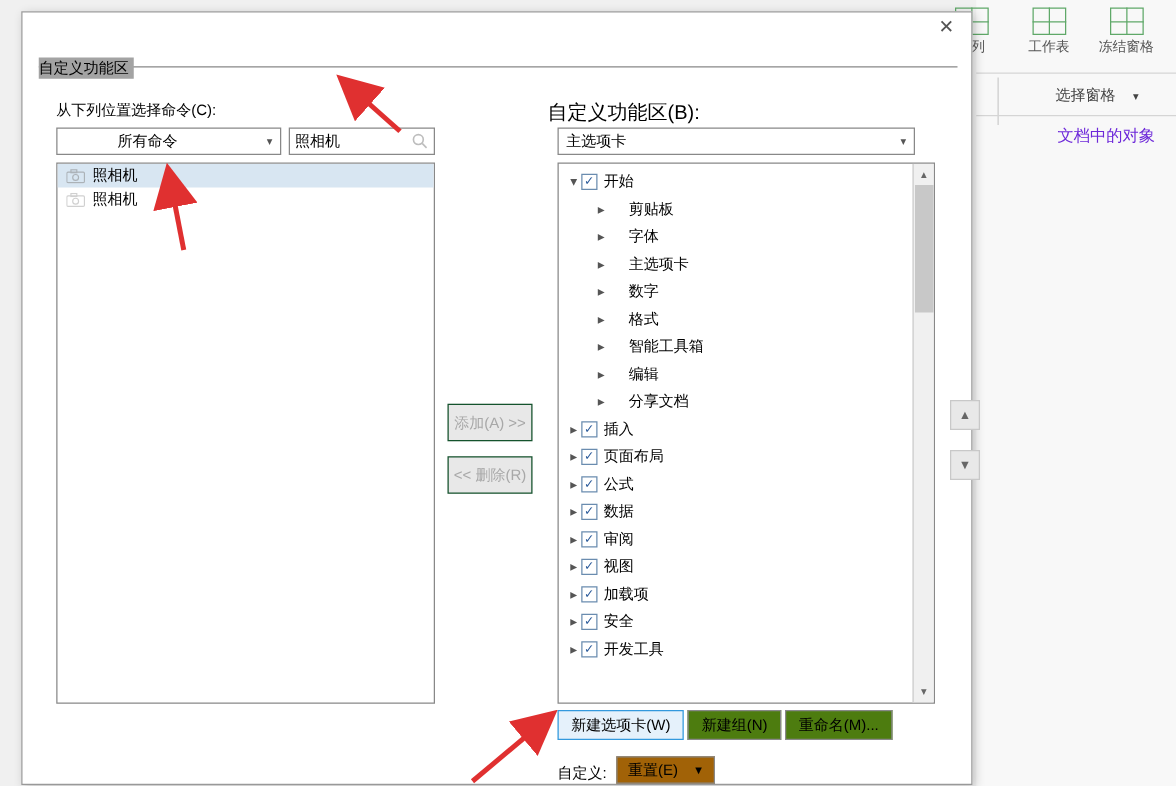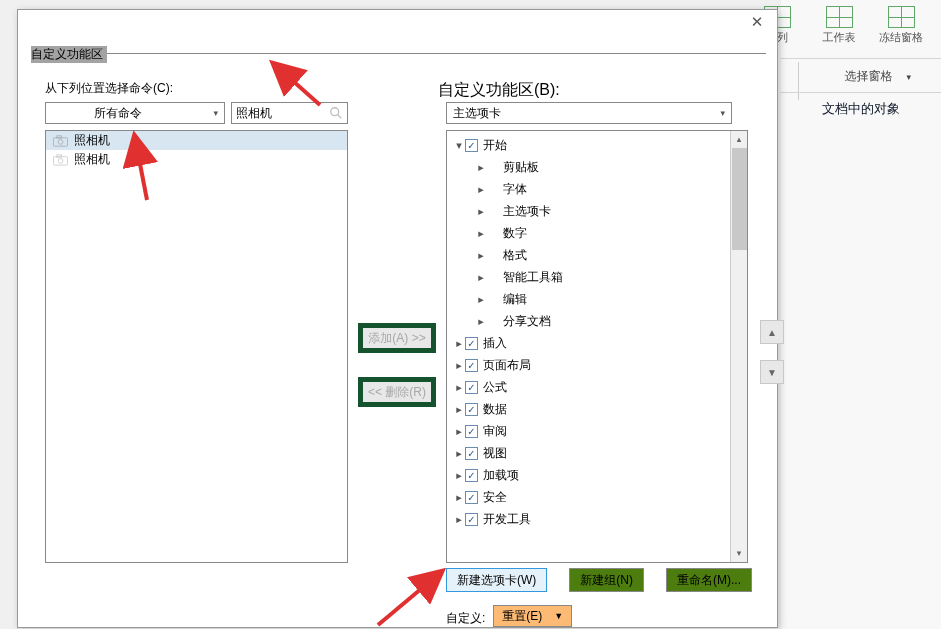--- a/index.html
+++ b/index.html
@@ -125,30 +125,30 @@
     }
     .list-item.selected { background: #d8e6f2; }
     .cam-icon { width: 15px; height: 12px; opacity: 0.55; }
     .mid-buttons {
       position: absolute;
       left: 340px;
       top: 313px;
       width: 78px;
     }
     .mid-btn {
-      width: 78px;
+      width: 68px;
       height: 30px;
       background: #e8e8e8;
       color: #a8a8a8;
       display: flex;
       align-items: center;
       justify-content: center;
       font-size: 12px;
-      margin-bottom: 24px;
-      border: 5px solid #14532d;
+      margin-bottom: 12px;
+      border: 1px solid #14532d;
     }
     .tree-right {
       position: absolute;
       left: 428px;
       top: 120px;
       width: 302px;
       height: 433px;
       border: 1px solid #888;
       background: #fff;
       overflow: hidden;
@@ -207,21 +207,21 @@
       background: #fff;
     }
     .indent-0 { padding-left: 6px; }
     .indent-1 { padding-left: 28px; }
     .sub-expand { margin-right: 16px; }
     .btn-row {
       position: absolute;
       left: 428px;
       top: 558px;
       display: flex;
-      gap: 22px;
+      gap: 3px;
     }
     .btn {
       height: 24px;
       padding: 0 10px;
       border: 1px solid #888;
       background: #4d7c0f;
       display: flex;
       align-items: center;
       justify-content: center;
       font-size: 12px;
@@ -233,21 +233,21 @@
       left: 428px;
       top: 595px;
       display: flex;
       align-items: flex-end;
       gap: 8px;
       font-size: 12px;
     }
     .combo-reset {
       height: 22px;
       border: 1px solid #888;
-      background: #fdba74;
+      background: #a16207;
       display: flex;
       align-items: center;
       padding: 0 8px;
       gap: 12px;
       cursor: pointer;
     }
     .side-buttons {
       position: absolute;
       left: 742px;
       top: 310px;
@@ -315,23 +315,23 @@
       right: 30px;
       font-size: 12px;
       color: #444;
       display: flex;
       align-items: center;
       gap: 14px;
     }
     .tb-doc {
       position: absolute;
       top: 100px;
-      right: 41px;
+      right: 17px;
       font-size: 13px;
-      color: #0f172a;
+      color: #6d28d9;
     }
     .tb-divider {
       position: absolute;
       right: 142px;
       top: 62px;
       width: 1px;
       height: 38px;
       background: #ccc;
     }
     .tb-sep {

